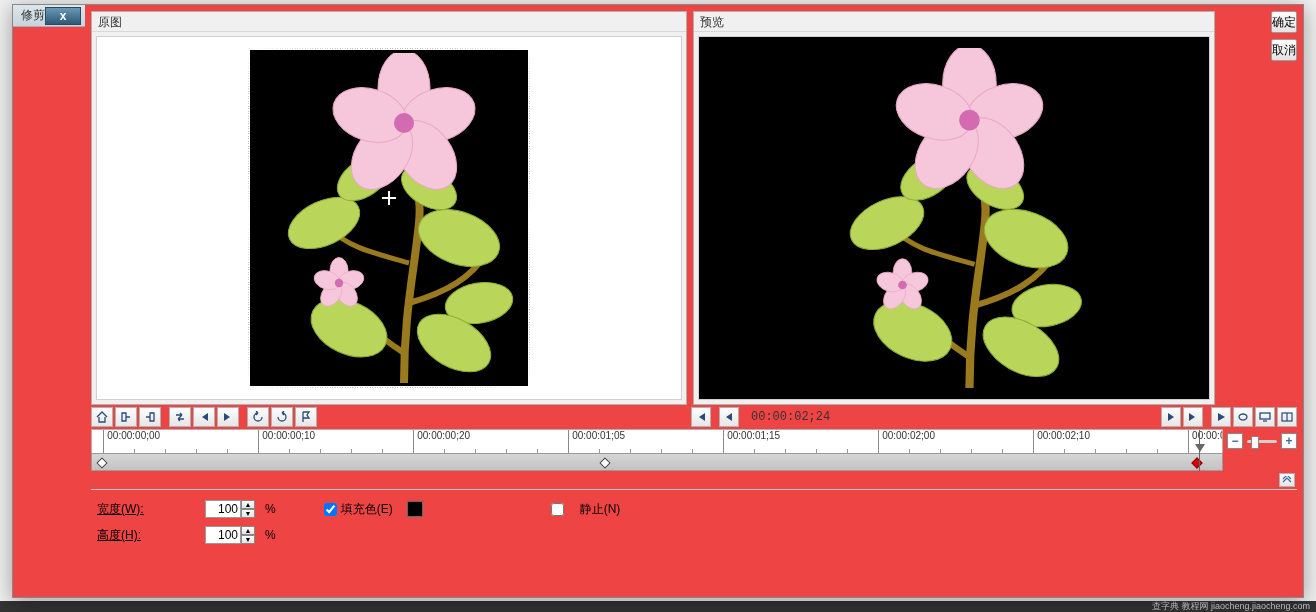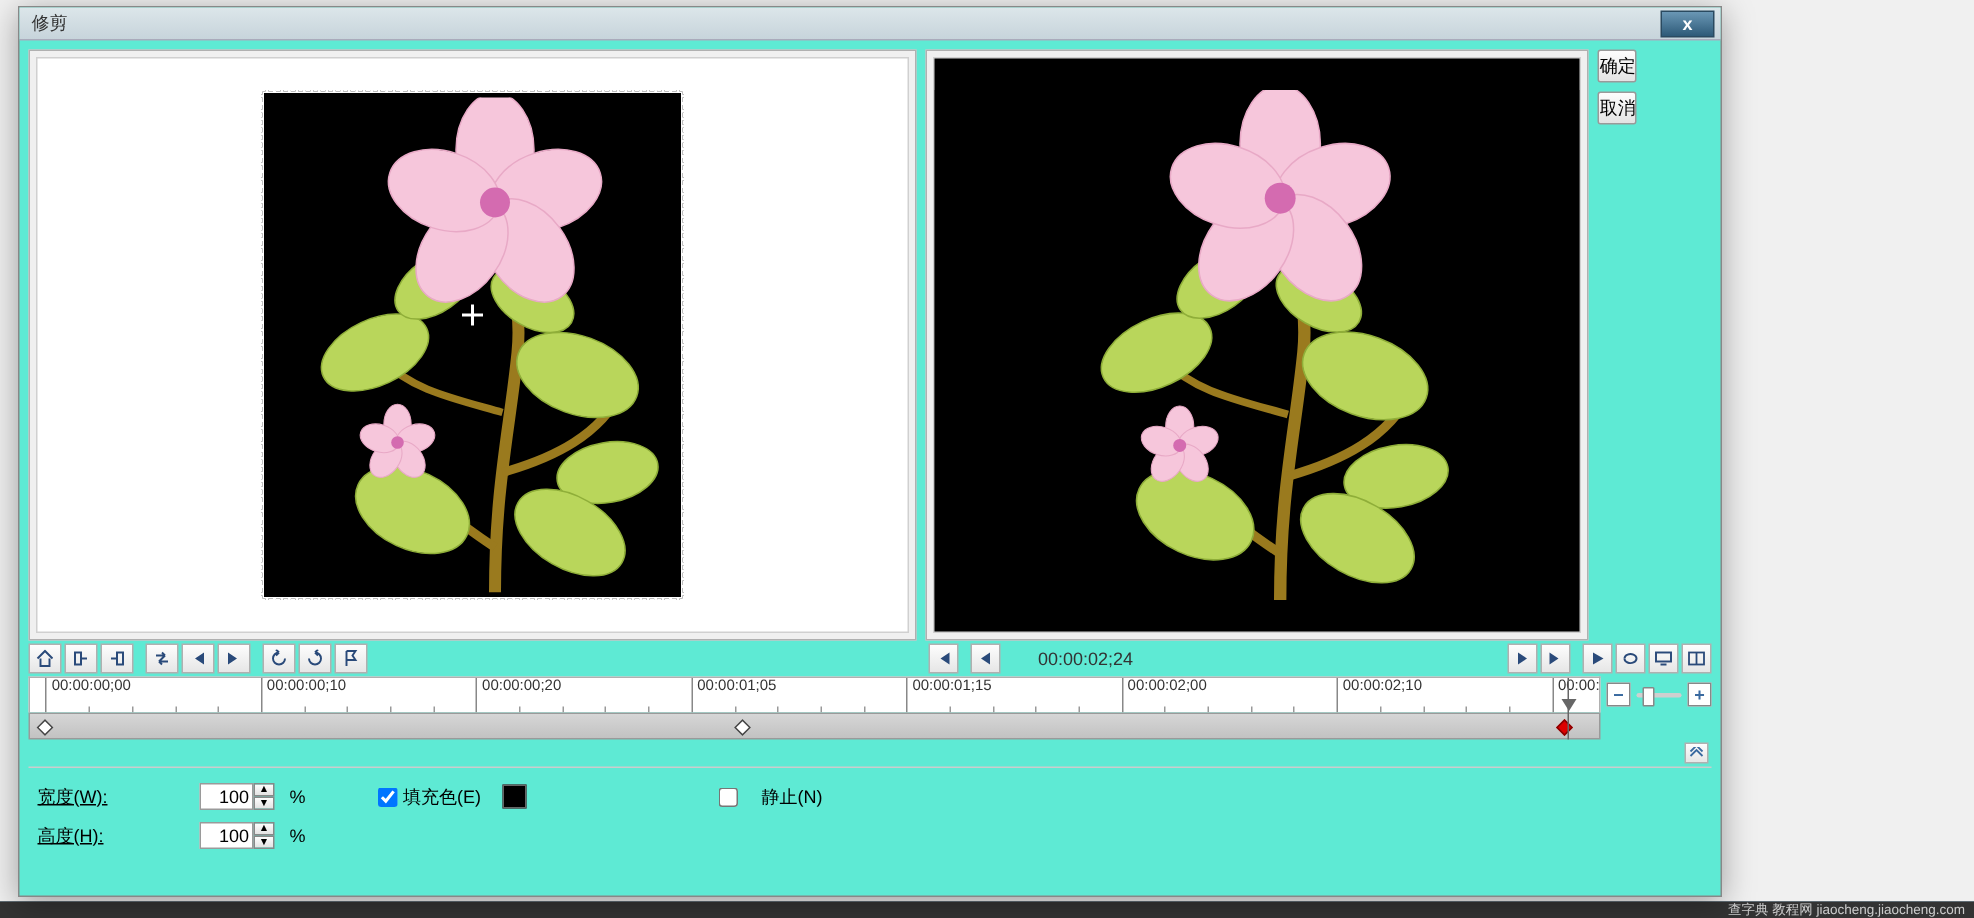--- a/index.html
+++ b/index.html
@@ -1,38 +1,38 @@
 <!DOCTYPE html>
 <html><head>
 <meta charset="utf-8">
 <style>
   * { box-sizing: border-box; margin: 0; padding: 0; font-family: "Microsoft YaHei", Tahoma, sans-serif; font-size: 12px; }
   body { width: 1316px; height: 612px; background: linear-gradient(to bottom, #2a5a7a 0%, #1a3a5a 50%, #2a5a7a 100%); overflow: hidden; position: relative; }
   .backdrop { position: absolute; top: 0; left: 0; right: 0; bottom: 11px; background: #f0f0f0; }
   .caption-strip { position: absolute; left: 0; right: 0; bottom: 0; height: 11px; background: #333; color: #ccc; font-size: 9px; text-align: right; padding-right: 6px; line-height: 11px; }
-  .window { position: absolute; left: 12px; top: 4px; width: 1136px; height: 594px; background: #5eead4; border: 1px solid #888; box-shadow: 0 4px 20px rgba(0,0,0,.35); display: flex; flex-direction: column; }
+  .window { position: absolute; left: 12px; top: 4px; width: 1292px; height: 594px; background: #ef4444; border: 1px solid #888; box-shadow: 0 4px 20px rgba(0,0,0,.35); display: flex; flex-direction: row; }
   .titlebar { height: 22px; background: linear-gradient(#dce6ea,#c7d4db); border-bottom: 1px solid #aab; display: flex; align-items: center; justify-content: space-between; padding: 0 4px 0 8px; }
   .titlebar .title { color: #333; }
   .close-btn { width: 36px; height: 18px; background: linear-gradient(#6a97b5,#2e5a78); color: #fff; display: flex; align-items: center; justify-content: center; border: 1px solid #2a4a60; cursor: pointer; font-weight: bold; }
   .content { flex: 1; display: flex; flex-direction: column; padding: 6px; gap: 2px; }
   .panels { display: flex; gap: 6px; height: 394px; }
   .panel { border: 1px solid #b0b0b0; background: #f0f0f0; display: flex; flex-direction: column; }
   .panel-left { width: 596px; }
   .panel-right { flex: 1; }
   .panel-header { height: 20px; padding: 2px 6px; color: #333; background: #f0f0f0; border-bottom: 1px solid #d8d8d8; }
   .panel-body { flex: 1; background: #fff; margin: 4px; border: 1px solid #d0d0d0; display: flex; align-items: center; justify-content: center; position: relative; overflow: hidden; }
   .flower-box { width: 278px; height: 336px; background: #000; position: relative; }
   .flower-box.cropmark::before { content: ""; position: absolute; inset: -2px; border: 1px dashed #000; outline: 1px dashed #fff; outline-offset: -1px; pointer-events: none; }
   .crosshair { position: absolute; left: 50%; top: 44%; width: 14px; height: 14px; transform: translate(-50%,-50%); pointer-events: none; }
   .crosshair::before, .crosshair::after { content:""; position:absolute; background:#fff; }
   .crosshair::before { left:6px; top:0; width:2px; height:14px; }
   .crosshair::after  { left:0;  top:6px; width:14px; height:2px; }
   .preview-body { background:#000; }
   .preview-body .flower-box { width: 430px; height: 340px; background:#000; }
-  .sidebar { width: 76px; display: flex; flex-direction: column; gap: 6px; align-items: flex-start; }
+  .sidebar { width: 76px; display: flex; flex-direction: column; gap: 6px; align-items: flex-end; }
   .btn { height: 22px; background: linear-gradient(#fdfdfd,#e3e3e3); border: 1px solid #9a9a9a; border-radius: 2px; cursor: pointer; display:flex; align-items:center; justify-content:center; }
   .tb { width: 22px; height: 20px; border:1px solid #b0b0b0; background: linear-gradient(#fdfdfd,#e6e6e6); margin-right:2px; display:flex; align-items:center; justify-content:center; cursor:pointer; font-size:11px; color:#2a4a7a; }
   .tb svg, .playctl svg { pointer-events:none; }
   .timeline-wrap { position:relative; display:flex; align-items:flex-start; gap:4px; }
   .timeline { flex:1; }
   .ruler { height: 24px; background:#fff; border:1px solid #b0b0b0; border-bottom:none; position:relative; overflow:hidden; }
   .ruler .tick { position:absolute; top:0; height:100%; border-left:1px solid #888; font-size:10px; color:#333; padding-left:3px; white-space:nowrap; }
   .ruler .minor { position:absolute; bottom:0; width:1px; height:4px; background:#999; }
   .track { height: 18px; background: linear-gradient(#d6d6d6,#c2c2c2); border:1px solid #9a9a9a; position:relative; }
   .diamond { position:absolute; width:8px; height:8px; transform: rotate(45deg); top:5px; }
@@ -52,21 +52,21 @@
   .spin { display:flex; align-items:center;padding-left:48px; }
   .spin input { width:36px; height:18px; border:1px solid #9a9a9a; padding:0 2px; text-align:right; }
   .spin-btns { display:flex; flex-direction:column; }
   .spin-btns button { width:14px; height:9px; border:1px solid #888; background:linear-gradient(#fdfdfd,#e3e3e3); font-size:7px; line-height:1; cursor:pointer; display:flex; align-items:center; justify-content:center; padding:0; }
   .pct { margin-left:2px; }
   .chk { display:flex; align-items:center; gap:4px; margin-left:40px; }
   .chk input { width:13px; height:13px; }
   .swatch { width:16px; height:16px; background:#000; border:1px solid #666; margin-left:6px; cursor:pointer; }
   .chk.static { margin-left:120px;gap:16px; }
   .transport { display:flex; align-items:center; gap:8px; }
-  .transport .tc { color:#333; font-family:Liberation Sans, sans-serif; font-size:12px; margin-left:17px; }
+  .transport .tc { color:#333; font-family:Liberation Mono, monospace; font-size:12px; margin-left:4px; }
   .transport-right { margin-left:auto; display:flex; gap:2px; align-items:center; }
   .playctl { width:20px; height:20px; border:1px solid #b0b0b0; background:linear-gradient(#fdfdfd,#e6e6e6); cursor:pointer; display:flex; align-items:center; justify-content:center; }
   .right-extra { display:flex; gap:2px; margin-left:6px; }
   .toolbar-container { display:flex; gap:4px; align-items:center; }
   .toolbar-left { display:flex; align-items:center; }
   .panel-right .panel-body { padding:0; }
   
   .flower-svg { position:absolute; left:50%; top:50%; transform:translate(-50%,-50%); }
 </style>
 </head>
@@ -80,20 +80,21 @@
     <span class="title">修剪</span>
     <div class="close-btn">
         <span>x</span>
       </div>
   </div>
 
   <div class="content">
     <div class="panels">
 
       <div class="panel panel-left">
+        <div class="panel-header">原图</div>
         <div class="panel-body">
           <div class="flower-box cropmark">
 
             <svg class="flower-svg" width="270" height="330" viewBox="0 0 270 330">
 
               <path d="M150 330 C 150 260 160 220 165 170 C 168 140 160 110 150 95" stroke="#9a7a1e" stroke-width="8" fill="none"></path>
               <path d="M150 300 C 120 280 95 260 85 235" stroke="#9a7a1e" stroke-width="6" fill="none"></path>
               <path d="M155 250 C 190 240 220 225 235 195" stroke="#9a7a1e" stroke-width="6" fill="none"></path>
               <path d="M155 210 C 120 200 95 195 75 175" stroke="#9a7a1e" stroke-width="5" fill="none"></path>
 
@@ -128,20 +129,21 @@
                 </g>
                 <circle cx="0" cy="0" r="12" fill="#d46bb0"></circle>
               </g>
             </svg>
             <div class="crosshair"></div>
           </div>
         </div>
       </div>
 
       <div class="panel panel-right">
+        <div class="panel-header">预览</div>
         <div class="panel-body preview-body">
           <div class="flower-box">
             <svg class="flower-svg" width="340" height="340" viewBox="0 0 270 330" preserveAspectRatio="xMidYMid meet">
               <path d="M150 330 C 150 260 160 220 165 170 C 168 140 160 110 150 95" stroke="#9a7a1e" stroke-width="8" fill="none"></path>
               <path d="M150 300 C 120 280 95 260 85 235" stroke="#9a7a1e" stroke-width="6" fill="none"></path>
               <path d="M155 250 C 190 240 220 225 235 195" stroke="#9a7a1e" stroke-width="6" fill="none"></path>
               <path d="M155 210 C 120 200 95 195 75 175" stroke="#9a7a1e" stroke-width="5" fill="none"></path>
               <g fill="#b9d65b" stroke="#8fae39" stroke-width="1">
                 <ellipse cx="70" cy="170" rx="38" ry="22" transform="rotate(-25 70 170)"></ellipse>
                 <ellipse cx="95" cy="275" rx="40" ry="26" transform="rotate(25 95 275)"></ellipse>

